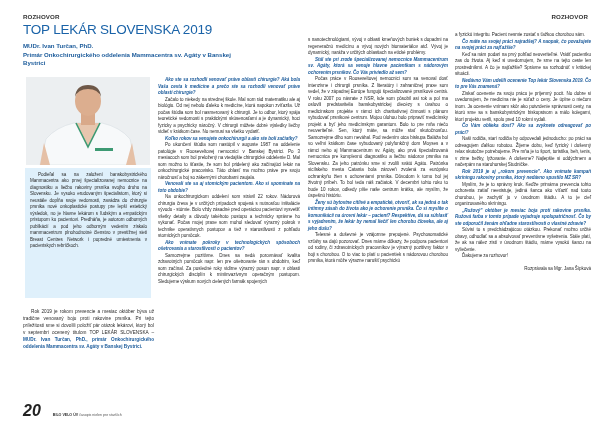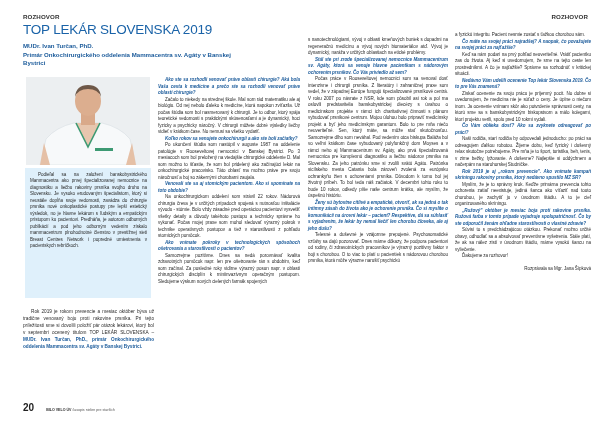--- a/index.html
+++ b/index.html
@@ -25,21 +25,21 @@
   .intro p { text-indent:8px; }
   .intro .hl { color:#1a5a9a; font-weight:bold; }
 
   .col { position:absolute; font-size:4.55px; line-height:6.5px; text-align:justify; color:#2a2a2a; letter-spacing:-0.04px; }
   .col p { text-indent:7px; }
   .col p.q { color:#1a5a9a; font-style:italic; font-weight:bold; text-indent:7px; }
   .col p.noindent { text-indent:0; }
   .col p.sig { text-align:right; text-indent:0; margin-top:6px; }
 
   .footer { position:absolute; top:402px; display:flex; align-items:baseline; }
-  .pnum { font-size:10px; font-weight:bold; color:#222; }
+  .pnum { font-size:16px; font-weight:bold; color:#222;font-style:italic; }
   .mag { font-size:3.6px; color:#555; }
   .mag b { font-weight:bold; color:#333; }
 </style>
 </head>
 <body>
 
 <div class="spread">
 
   <div class="page page-left">
     <div class="section-tag" style="left:15px; top:13px;">ROZHOVOR</div>

